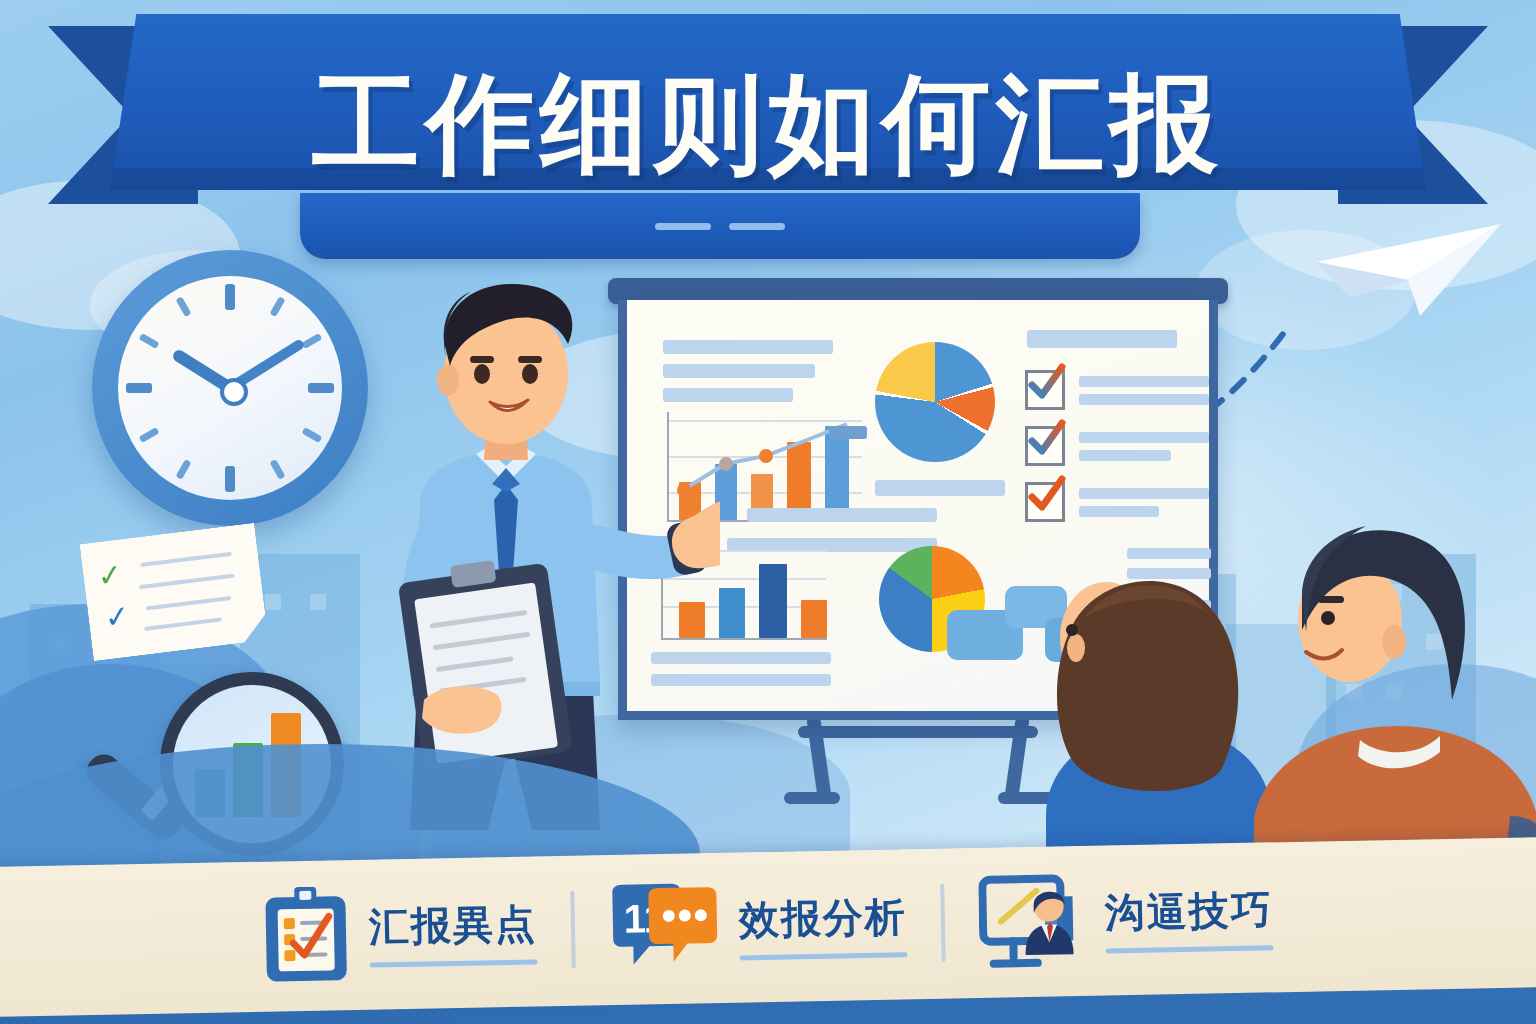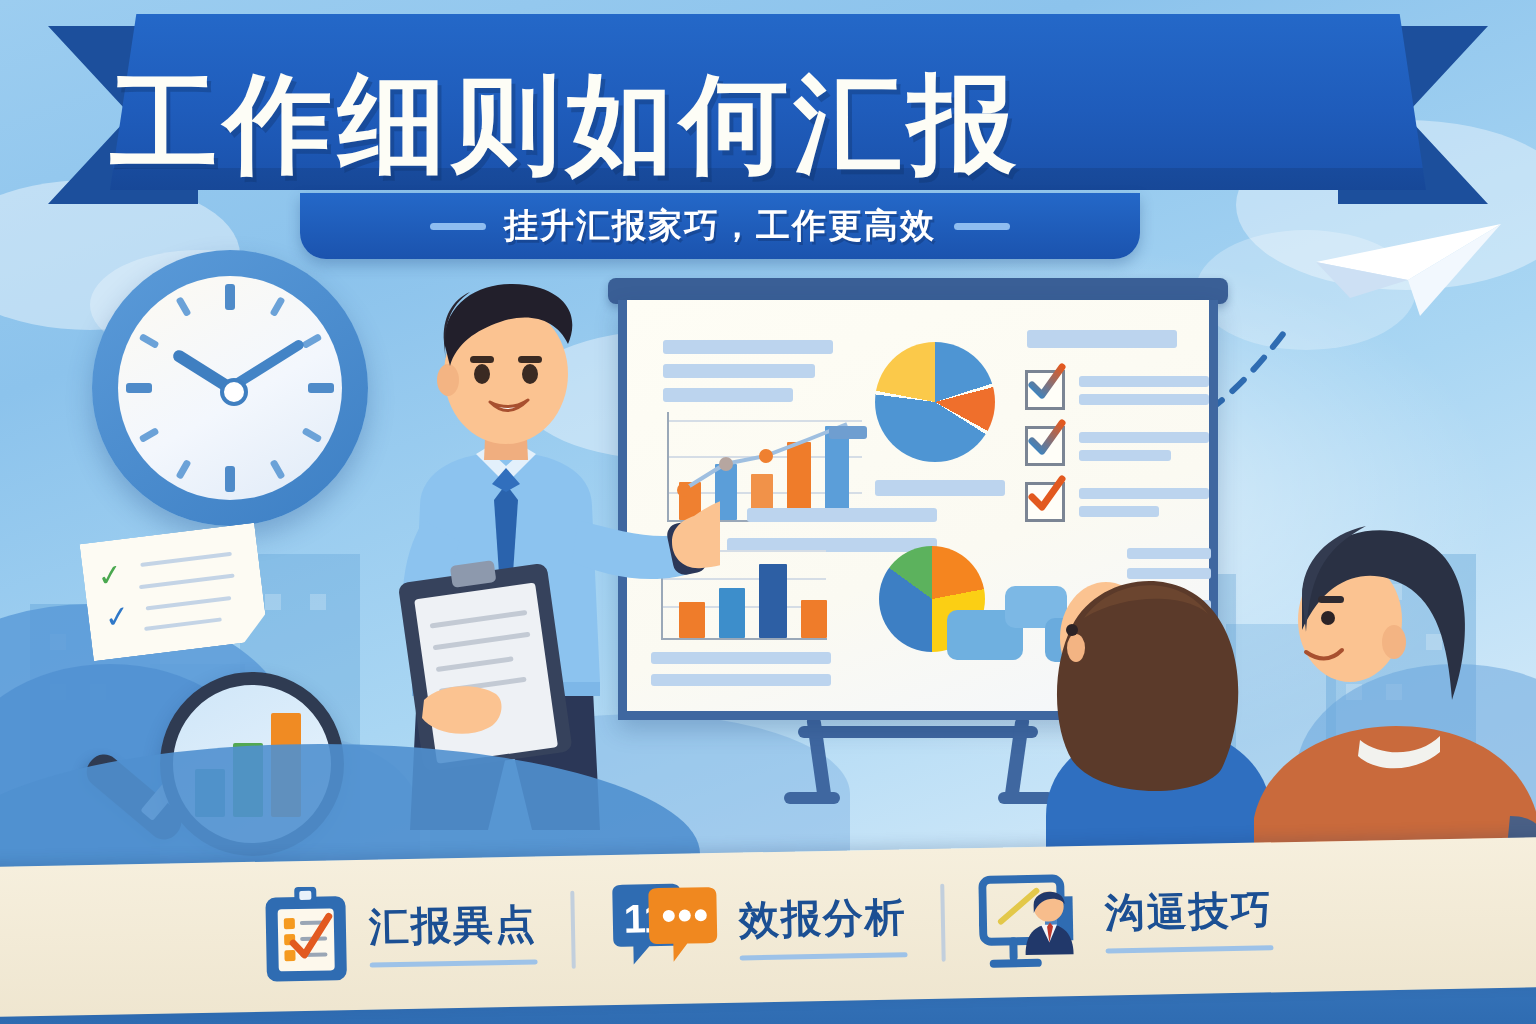--- a/index.html
+++ b/index.html
@@ -44,21 +44,21 @@
   .ribbon-tail{position:absolute;top:26px;height:178px;width:150px;background:#1c4f9c;
     z-index:4;}
   .ribbon-tail.left{left:48px;clip-path:polygon(0 0,100% 0,100% 100%,0 100%,55% 50%);}
   .ribbon-tail.right{right:48px;clip-path:polygon(0 0,100% 0,45% 50%,100% 100%,0 100%);}
   .ribbon{position:absolute;top:14px;left:110px;width:1316px;height:176px;
     background:linear-gradient(180deg,#2468c8 0%,#1f5cbb 55%,#1a51aa 100%);
     clip-path:polygon(2% 0,98% 0,100% 100%,0 100%);
     box-shadow:0 8px 18px rgba(20,60,120,.35);z-index:6;}
   .ribbon-shade{position:absolute;left:0;right:0;bottom:0;height:22px;background:rgba(0,0,0,.10);}
   .title{position:absolute;top:14px;left:110px;width:1316px;height:220px;z-index:7;
-    display:flex;align-items:center;justify-content:flex-start;}
+    display:flex;align-items:center;justify-content:center;}
   .title span{
     font-size:108px;font-weight:700;color:#fdfdf6;letter-spacing:6px;line-height:1;
     text-shadow:4px 5px 0 rgba(16,52,110,.38);white-space:nowrap;}
 
   .subbar{position:absolute;top:193px;left:300px;width:840px;height:66px;
     background:linear-gradient(180deg,#2468c8,#1b53ae);
     border-radius:0 0 26px 26px;z-index:6;
     display:flex;align-items:center;justify-content:center;gap:18px;
     box-shadow:0 6px 14px rgba(20,60,120,.28);}
   .subbar .dash{width:56px;height:7px;background:#8fbdf0;border-radius:4px;}
@@ -415,21 +415,20 @@
   <div class="ribbon-tail right"></div>
   <div class="ribbon">
     <div class="ribbon-shade"></div>
   </div>
   <div class="title">
     <span>工作细则如何汇报</span>
   </div>
 
   <div class="subbar">
     <div class="dash"></div>
-    <div class="sub-text">挂升汇报家巧，工作更高效</div>
     <div class="dash"></div>
   </div>
 
   <div class="bottom-wave"></div>
   <div class="bottom-wave2"></div>
   <div class="bottom-band"></div>
 
   <div class="bottom-items">
 
     <div class="bitem">

